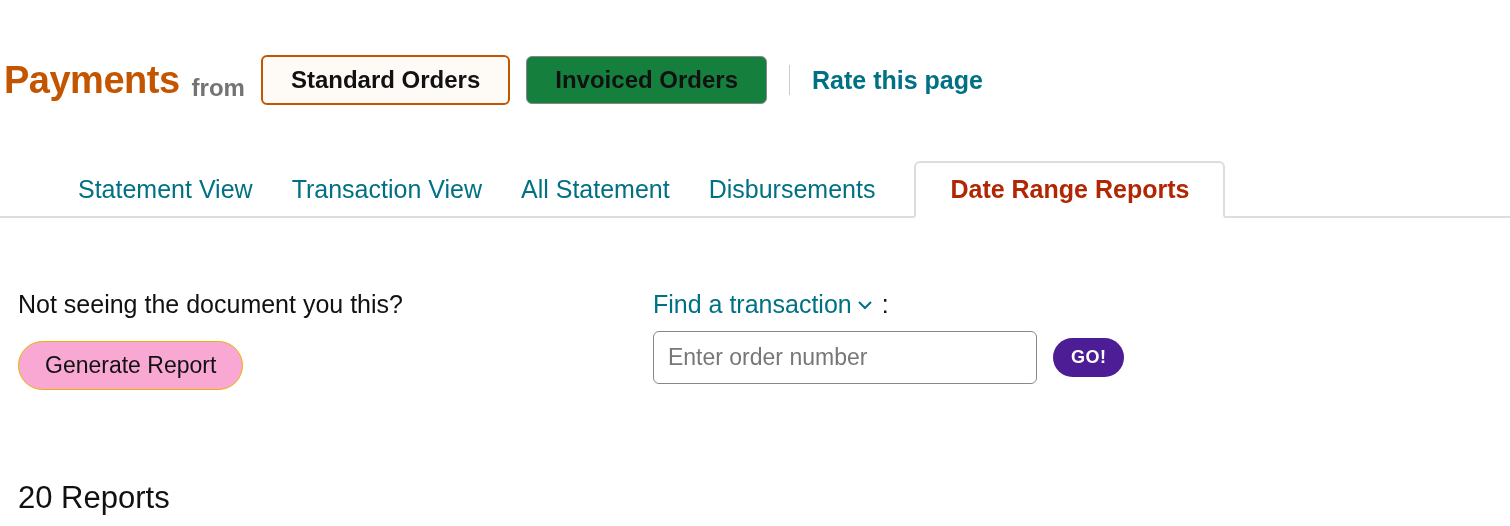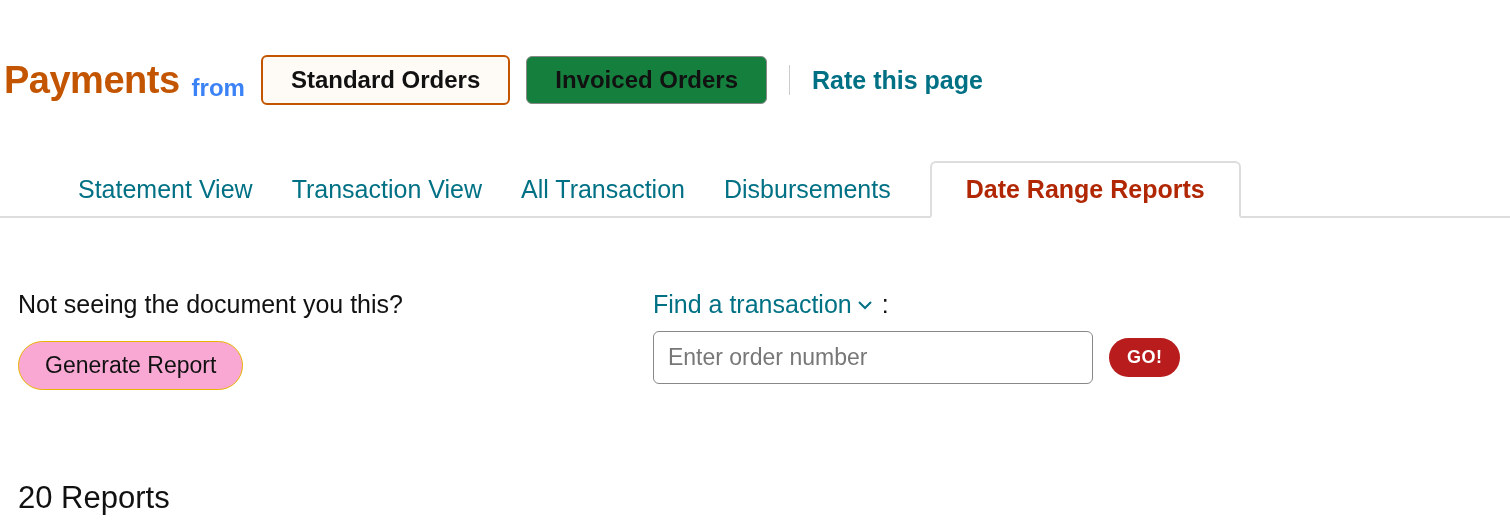--- a/index.html
+++ b/index.html
@@ -21,21 +21,21 @@
     }
     .page-title {
       font-size: 38px;
       font-weight: 700;
       color: #c45500;
       letter-spacing: -0.5px;
     }
     .from-label {
       font-size: 24px;
       font-weight: 700;
-      color: #3b82f6;
+      color: #737373;
       margin-left: -4px;
       margin-top: 16px;
     }
     .order-type-btn {
       font-size: 24px;
       font-weight: 700;
       padding: 9px 28px;
       border-radius: 6px;
       cursor: pointer;
       background: #15803d;
@@ -141,31 +141,31 @@
     .search-row {
       display: flex;
       align-items: center;
       gap: 16px;
     }
     .order-input {
       font-size: 23px;
       padding: 12px 14px;
       border: 1.5px solid #888;
       border-radius: 6px;
-      width: 440px;
+      width: 384px;
       color: #111;
     }
     .order-input::placeholder {
       color: #777;
     }
     .go-btn {
       font-size: 18px;
       font-weight: 700;
       color: #fff;
-      background: #b91c1c;
+      background: #4c1d95;
       border: none;
       border-radius: 22px;
       padding: 9px 18px;
       cursor: pointer;
       letter-spacing: 0.5px;
     }
     .reports-count {
       font-size: 31px;
       color: #111;
       padding: 90px 0 0 18px;
@@ -179,21 +179,21 @@
   <span class="from-label">from</span>
   <button class="order-type-btn active">Standard Orders</button>
   <button class="order-type-btn inactive">Invoiced Orders</button>
   <div class="divider-vert"></div>
   <span class="link-teal">Rate this page</span>
 </div>
 
 <div class="tabs-row">
   <div class="tab">Statement View</div>
   <div class="tab">Transaction View</div>
-  <div class="tab">All Transaction</div>
+  <div class="tab">All Statement</div>
   <div class="tab">Disbursements</div>
   <div class="tab active">Date Range Reports</div>
 </div>
 
 <div class="content-row">
   <div class="left-col">
     <div class="prompt-text">Not seeing the document you this?</div>
     <button class="generate-btn">Generate Report</button>
   </div>
   <div class="right-col">

